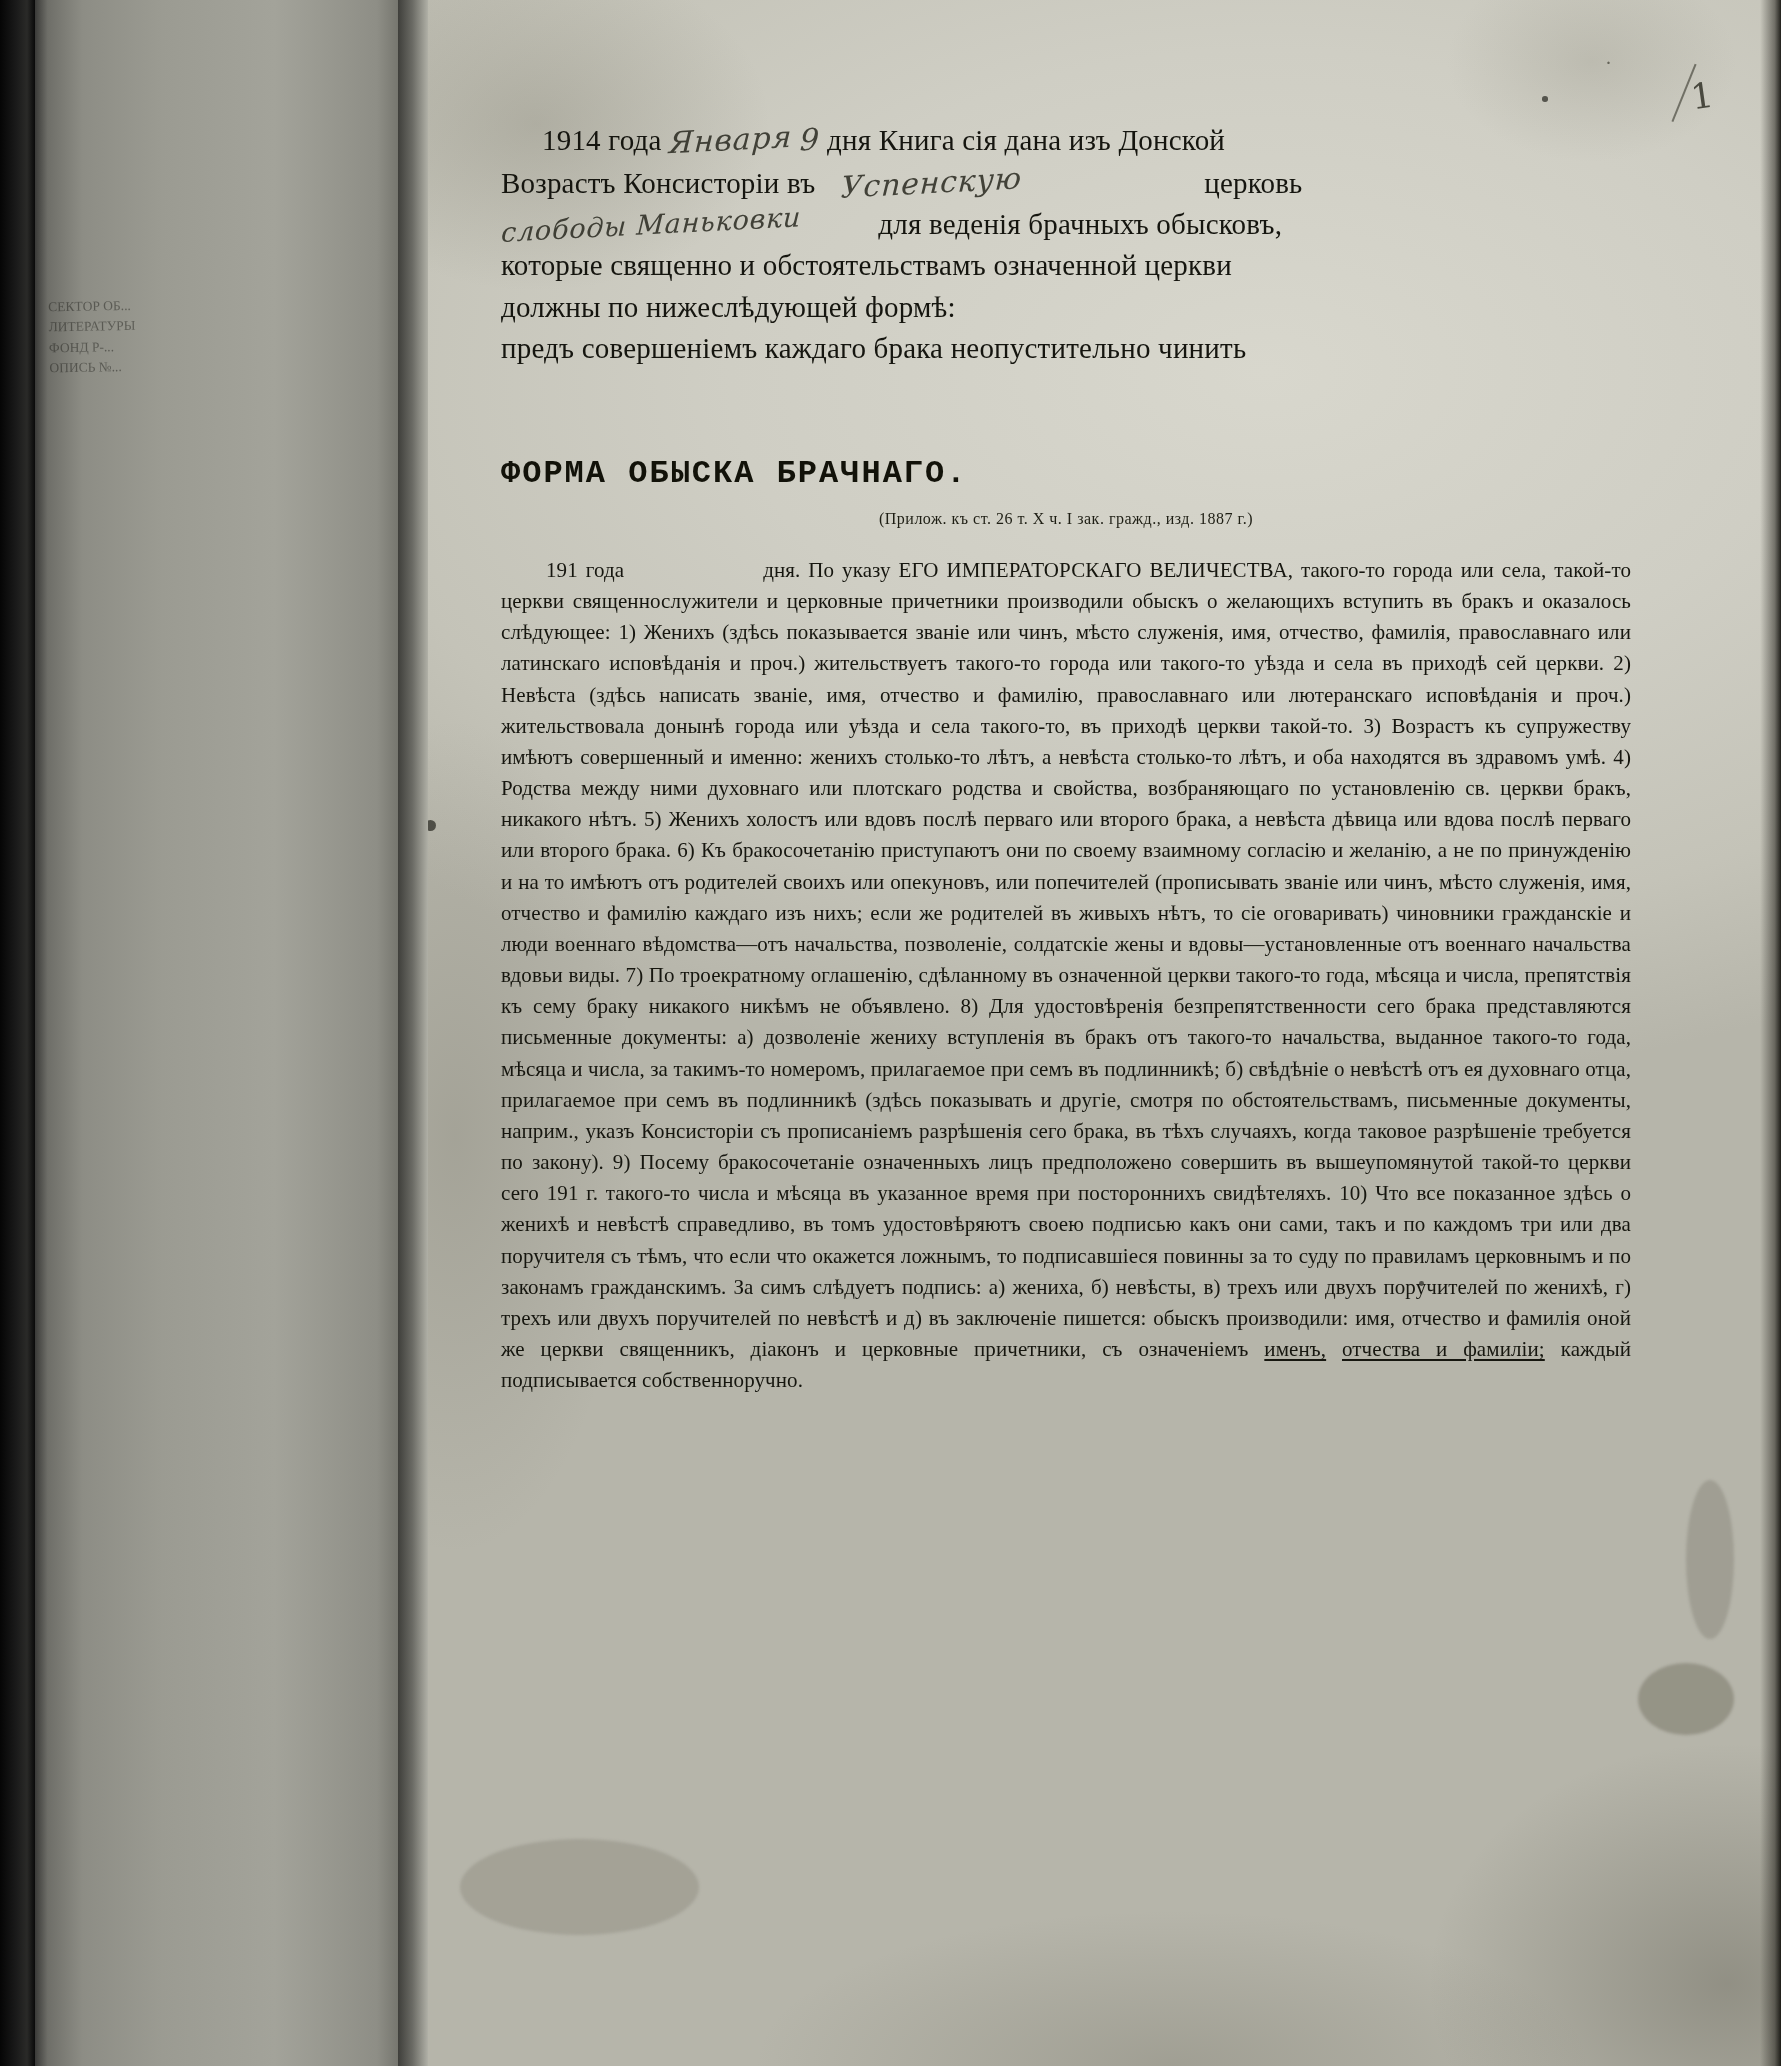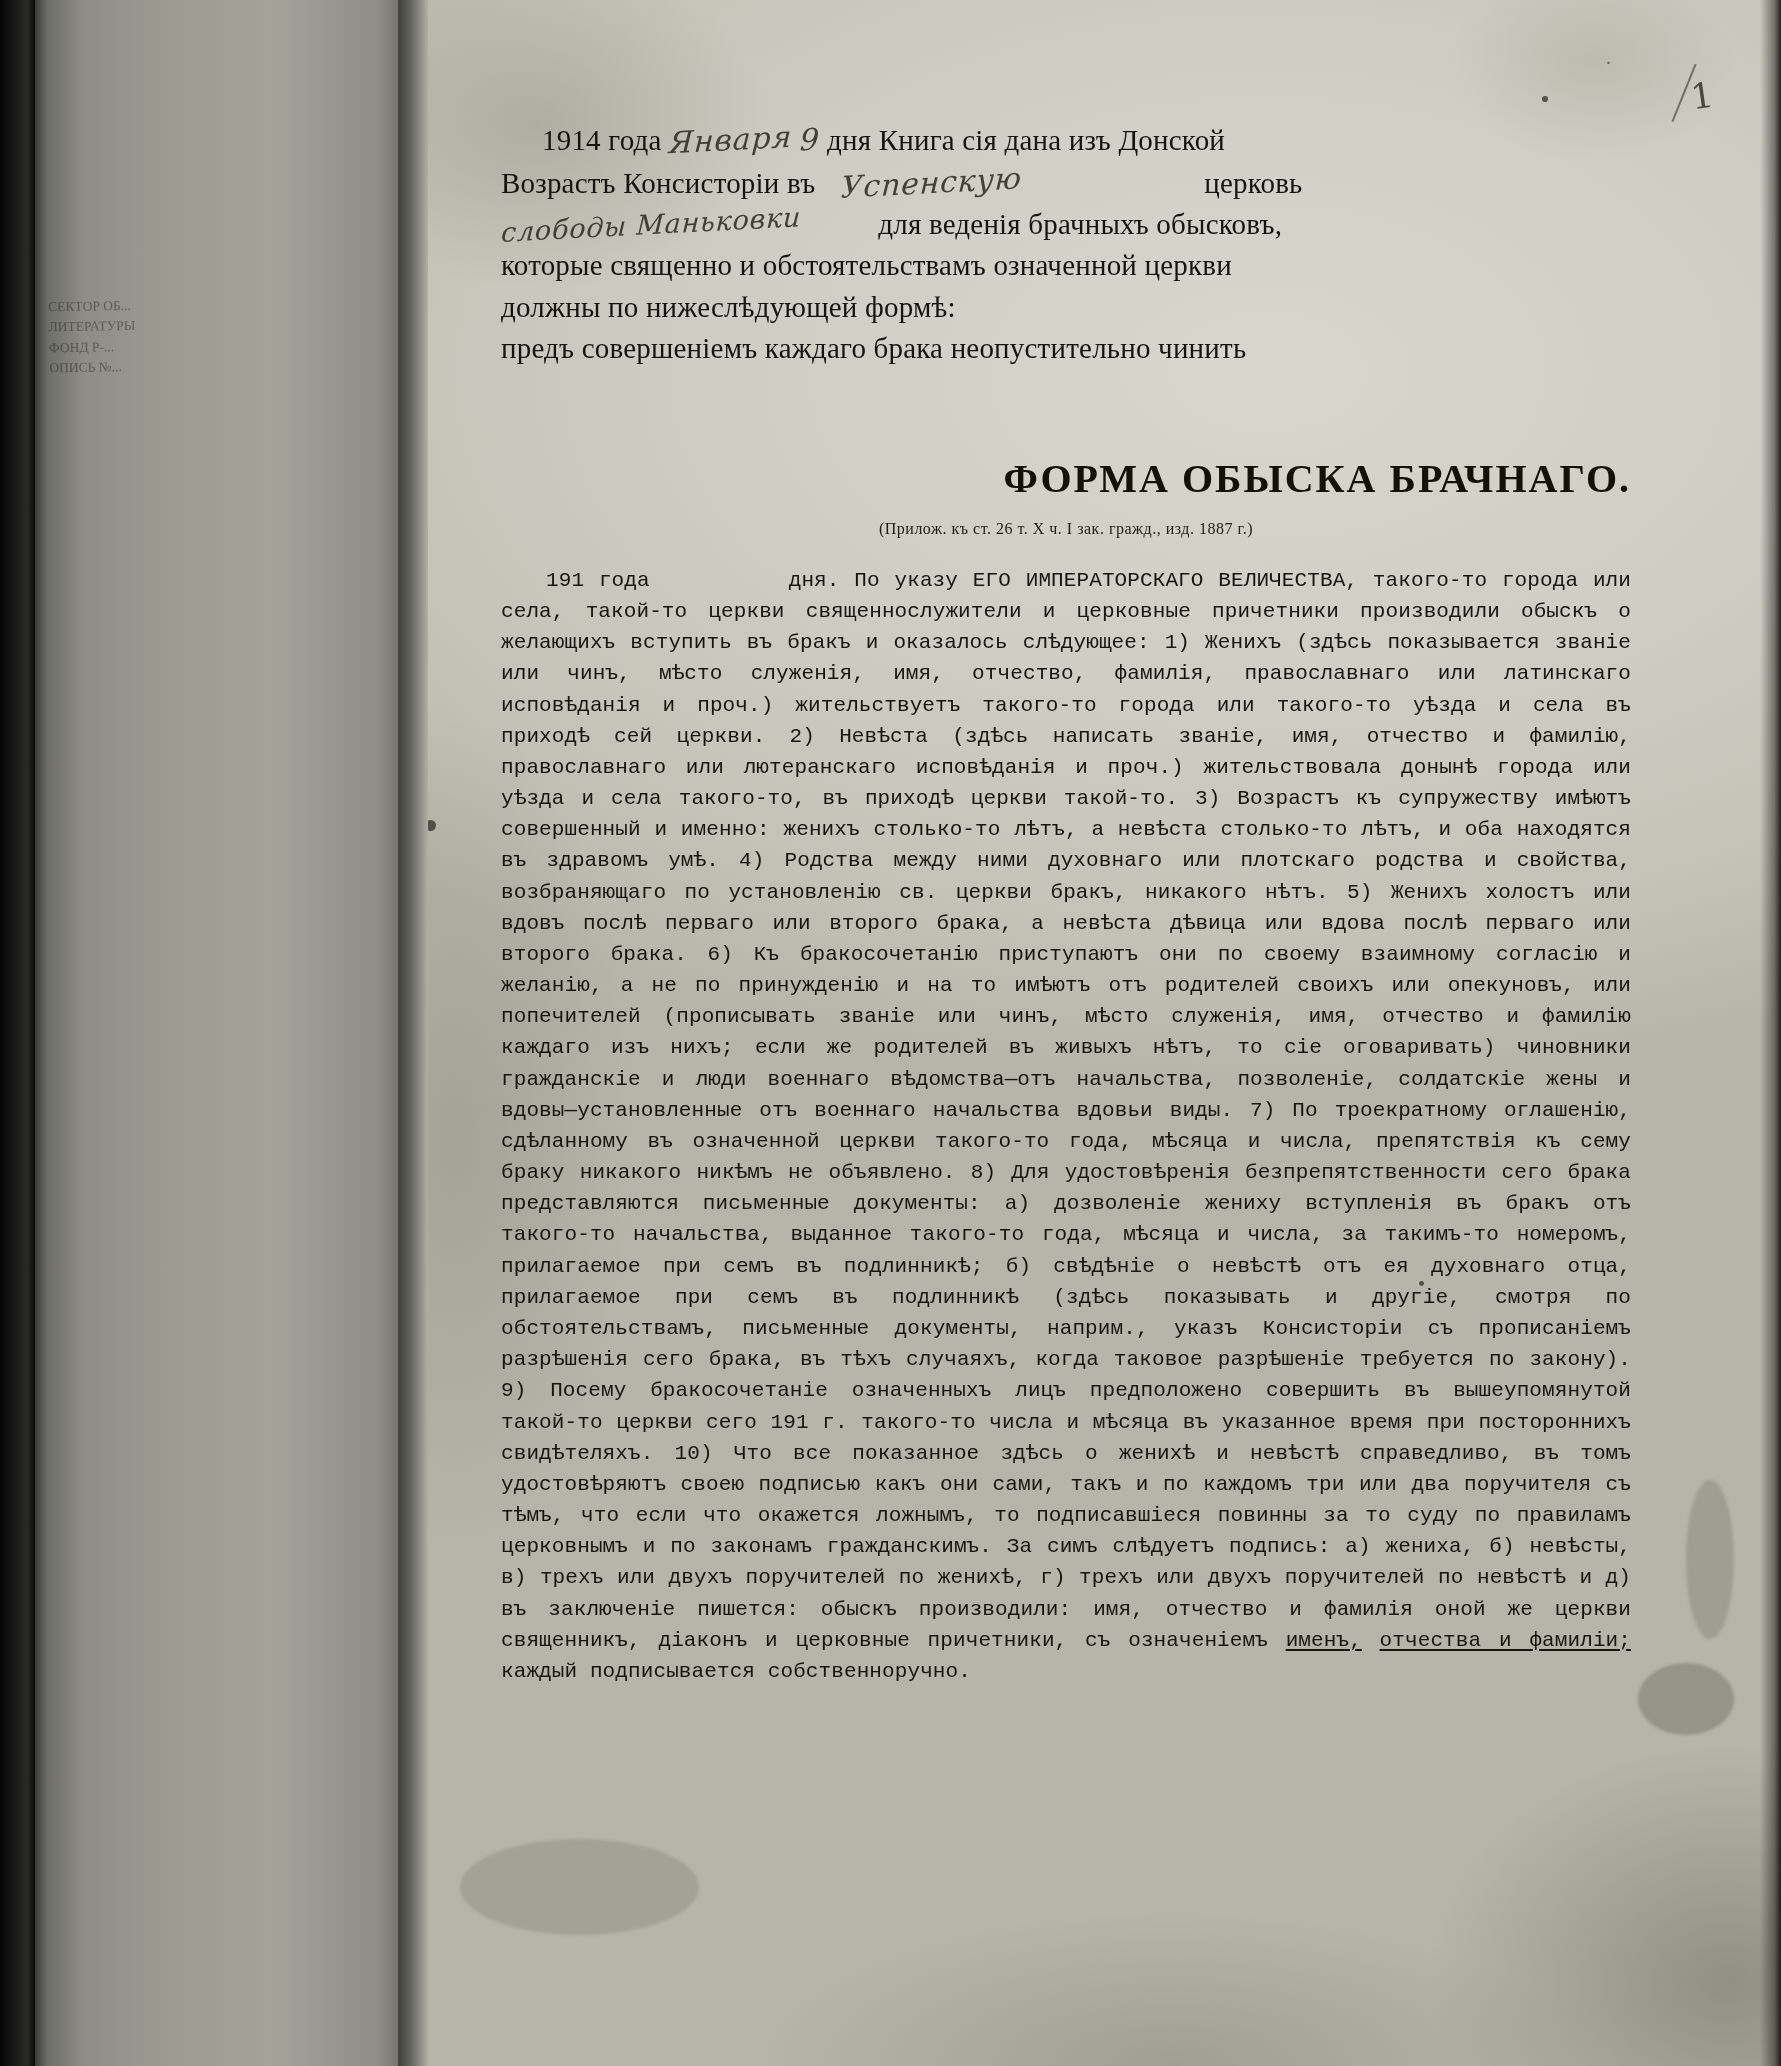--- a/index.html
+++ b/index.html
@@ -135,44 +135,43 @@
     color: #23231a;
     transform: rotate(-3deg) skewX(-6deg);
     display: inline-block;
     opacity: 0.82;
     letter-spacing: 0.8px;
   }
   .hand.small { font-size: 27px; }
 
   .form-title {
     margin-top: 86px;
-    text-align: right;
-    font-family: Liberation Serif, serif;
+    text-align: left;
+    font-family: Liberation Mono, monospace;
     font-weight: bold;
-    font-size: 40px;
+    font-size: 32px;
     letter-spacing: 2px;
     color: #121209;
   }
   .form-subtitle {
     margin-top: 18px;
     text-align: center;
     font-size: 16px;
     letter-spacing: 0.5px;
     color: #1e1e14;
   }
 
   .body-text {
     margin-top: 27px;
     font-size: 21px;
     line-height: 1.485;
     text-align: justify;
     text-justify: inter-word;
     letter-spacing: 0.1px;
     color: #16160f;
-    font-family: Liberation Mono, monospace;
   }
   .body-text .first-indent { display: inline-block; width: 45px; }
   .body-text .gap { display: inline-block; width: 139px; }
   .underline { text-decoration: underline; text-underline-offset: 3.2px; }
 
   
   .folio {
     position: absolute;
     right: 68px;
     top: 76px;

